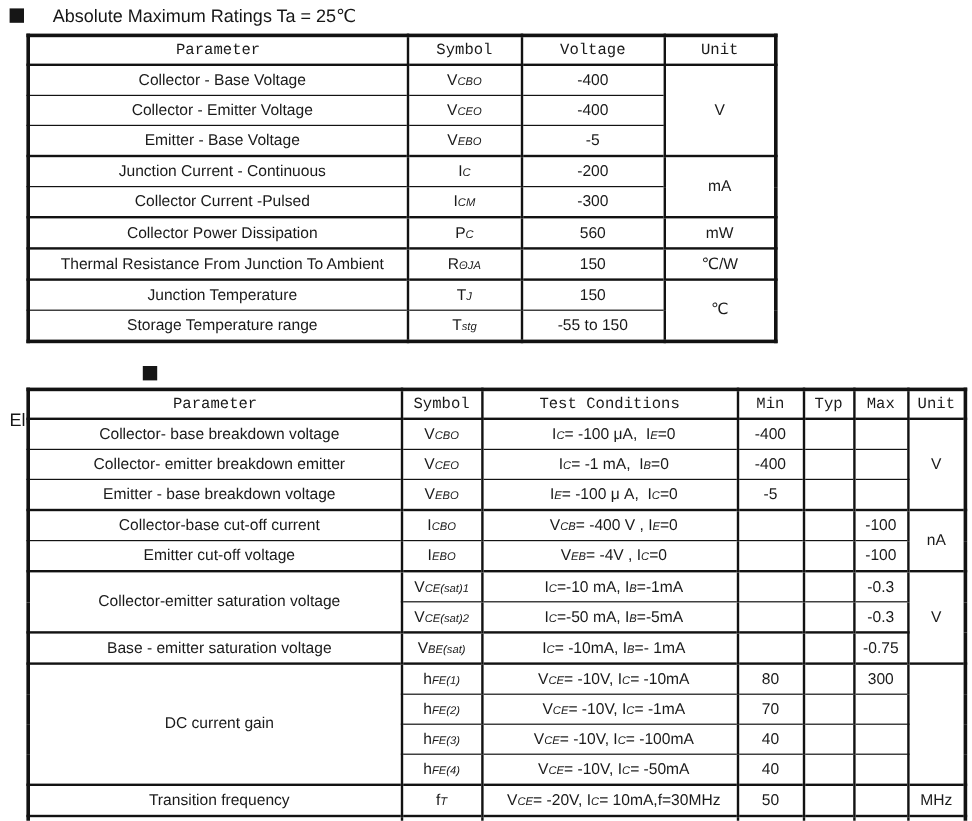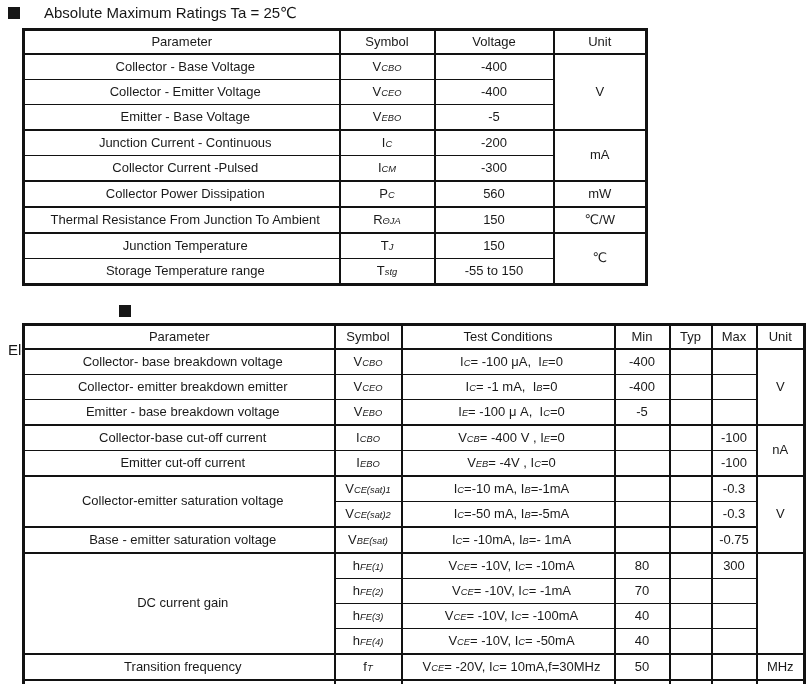--- a/index.html
+++ b/index.html
@@ -18,21 +18,21 @@
   table.ds { position:absolute; border-collapse:collapse; table-layout:fixed;
              border:3px solid #121212; background:#fff; }
   #t1 { left:22px; top:28px;  width:623px; }
   #t2 { left:22px; top:323px; width:781px; }
 
   .ds th, .ds td {
     border:1px solid #121212; border-left-width:2px; border-right-width:2px;
     font-size:13px; font-weight:normal; text-align:center; vertical-align:middle;
     padding:0; color:#1a1a1a; overflow:hidden; line-height:1.15;
   }
-  .ds th { height:22px; border-bottom-width:2px; }
+  .ds th { height:22px; border-bottom-width:2px;font-family:Liberation Mono, monospace; }
   .ds td { height:24px; }
   .ds tr.gs > td { border-top-width:2px; }
   .ds td.left { text-align:center; padding-left:7px; }
   .ds tr.partial > td { height:14px; }
   .sub { font-size:0.72em;font-style:italic; }
 </style>
 </head>
 <body>
 
 <div class="page">
@@ -166,21 +166,21 @@
         <tr class="gs">
           <td class="left">Collector-base cut-off current</td>
           <td>I<span class="sub">CBO</span></td>
           <td class="left">V<span class="sub">CB</span>= -400 V , I<span class="sub">E</span>=0</td>
           <td></td>
           <td></td>
           <td>-100</td>
           <td rowspan="2">nA</td>
         </tr>
         <tr>
-          <td class="left">Emitter cut-off current</td>
+          <td class="left">Emitter cut-off voltage</td>
           <td>I<span class="sub">EBO</span></td>
           <td class="left">V<span class="sub">EB</span>= -4V , I<span class="sub">C</span>=0</td>
           <td></td>
           <td></td>
           <td>-100</td>
         </tr>
         <tr class="gs">
           <td class="left" rowspan="2">Collector-emitter saturation voltage</td>
           <td>V<span class="sub">CE(sat)1</span></td>
           <td class="left">I<span class="sub">C</span>=-10 mA, I<span class="sub">B</span>=-1mA</td>

